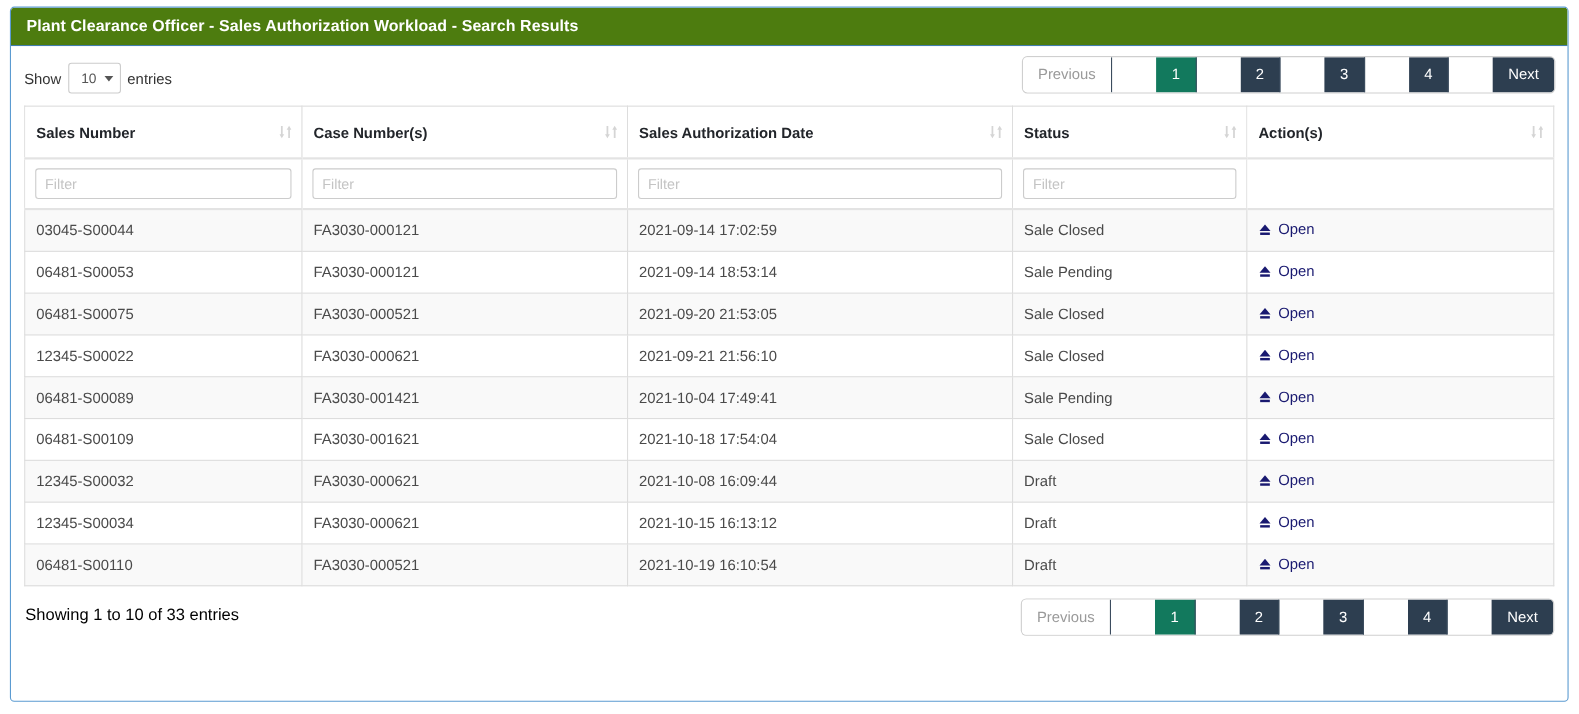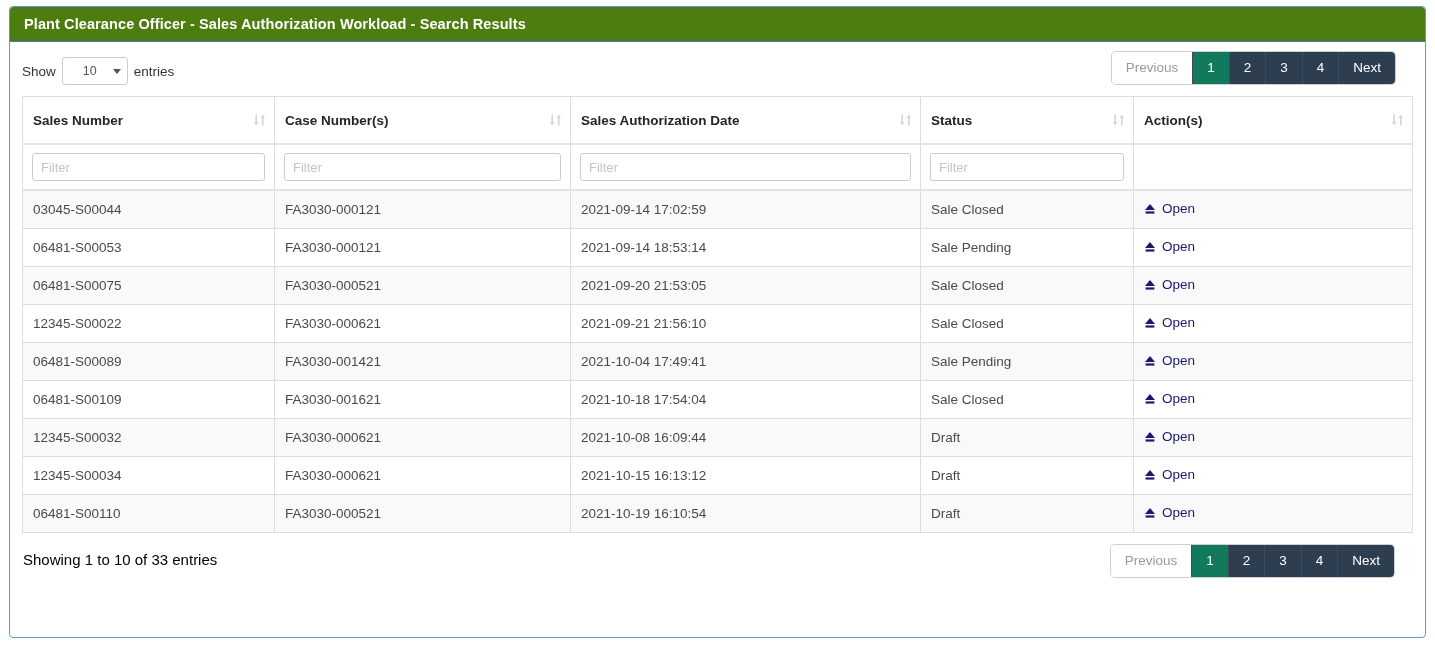--- a/index.html
+++ b/index.html
@@ -68,21 +68,21 @@
     align-items: center;
     gap: 6px;
     font-size: 13.5px;
     color: #333;
     padding-top: 5px;
   }
   .length-select {
     appearance: none;
     -webkit-appearance: none;
     -moz-appearance: none;
-    width: 66px;
+    width: 48px;
     height: 28px;
     border: 1px solid #cccccc;
     border-radius: 3px;
     background: #ffffff;
     color: #555555;
     font-family: "Liberation Sans", sans-serif;
     font-size: 12.5px;
     padding: 0 18px 0 8px;
     text-align: center;
     text-align-last: center;
@@ -103,21 +103,22 @@
     border-top: 5px solid #555555;
     pointer-events: none;
   }
 
   
   .pagination {
     display: inline-flex;
     border-radius: 4px;
     overflow: hidden;
     box-shadow: 0 0 0 1px #cfcfcf;
-    margin-right: 18px;
+    margin-right: 0;
+    gap: 40px;
   }
   .page-item {
     font-size: 13.5px;
     line-height: 1;
     padding: 9px 14px;
     background: #2d3e50;
     color: #ffffff;
     border-right: 1px solid #3b4c5e;
     cursor: pointer;
     user-select: none;

